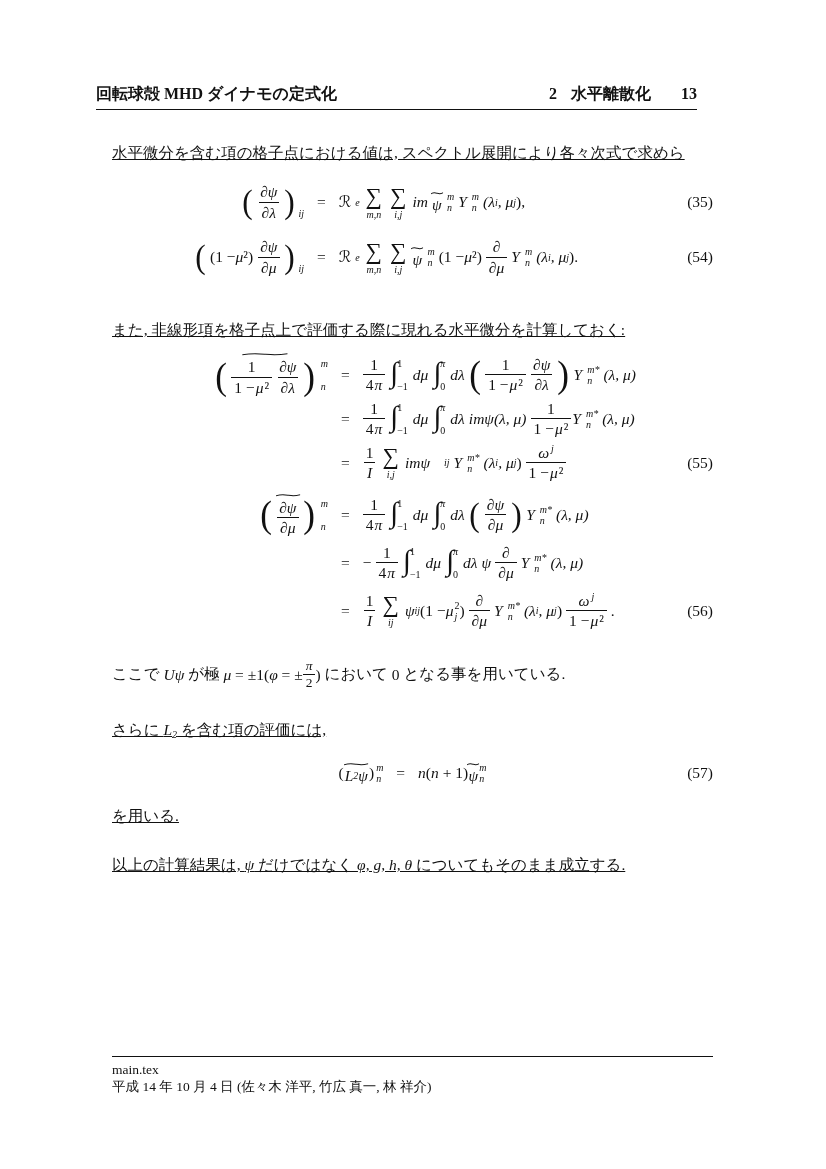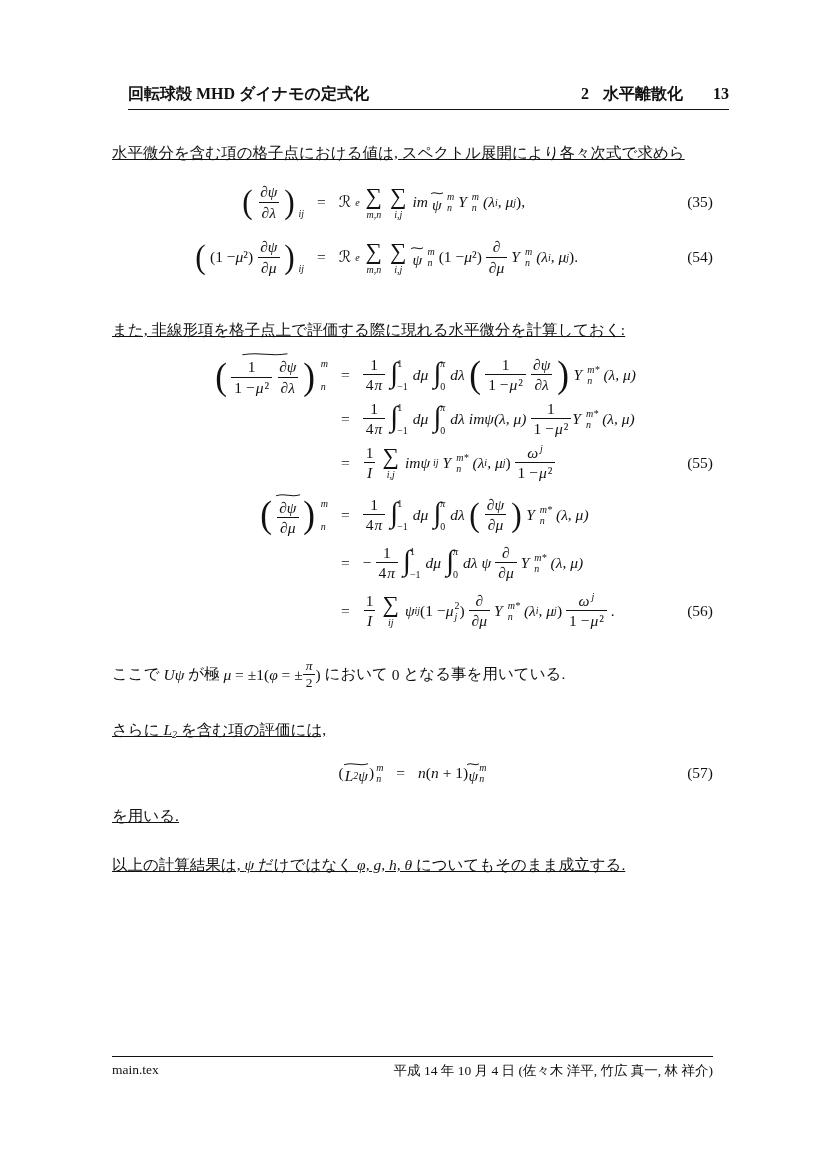--- a/index.html
+++ b/index.html
@@ -3,31 +3,31 @@
 <meta charset="utf-8">
 <style>
   html,body { margin:0; padding:0; background:#e8e8e8; }
   .page {
     position:relative; width:826px; height:1169px; margin:0 auto;
     background:#ffffff; color:#111;
     font-family:"Liberation Serif","DejaVu Serif",serif;
     overflow:hidden;
   }
   
-  .header { position:absolute; left:128px; width:601px; top:84px; }
+  .header { position:absolute; left:96px; width:601px; top:84px; }
   .header-row { display:flex; justify-content:space-between; align-items:baseline;
                 font-weight:bold; font-size:16px; }
   .header-right { display:flex; align-items:baseline; }
   .header-secno { margin-right:14px; }
   .header-pageno { margin-left:30px; }
   .header-rule { border-bottom:1.6px solid #111; margin-top:4px; }
 
   .footer { position:absolute; left:112px; width:601px; top:1056px; font-size:13.5px; }
   .footer-rule { border-bottom:1px solid #111; margin-bottom:5px; }
-  .footer-row { display:flex; justify-content:space-between; }
+  .footer-row { display:flex; justify-content:space-between;flex-direction:column; }
 
   
   .content { position:absolute; left:112px; width:601px; top:140px; font-size:15.5px; }
   .jpline { line-height:1.62;text-decoration:underline; }
   .tk { white-space:pre; }
   .it { font-style:italic; }
   .rm { font-style:normal; }
   .cal { font-family:"DejaVu Serif","DejaVu Sans",serif; }
 
   .sbi { font-size:10px; vertical-align:-3px; font-style:italic; }
@@ -344,21 +344,21 @@
         <span class="rel">=</span>
         <span class="rhs">
           <span class="fr">
             <span class="nu rm">1</span>
             <span class="de it">I</span>
           </span>
           <span class="sum">
               <span class="sg">∑</span>
               <span class="lm">i,j</span>
             </span>
-          <span class="g" style="column-gap:3px">
+          <span class="g" style="column-gap:14px">
               <span class="it">imψ</span>
               <span class="sbi">ij</span>
             </span>
           <span class="it">Y</span>
             <span class="ss">
               <span>m*</span>
               <span>n</span>
             </span>
           <span class="g" style="column-gap:0">
               <span class="it">(λ</span>

